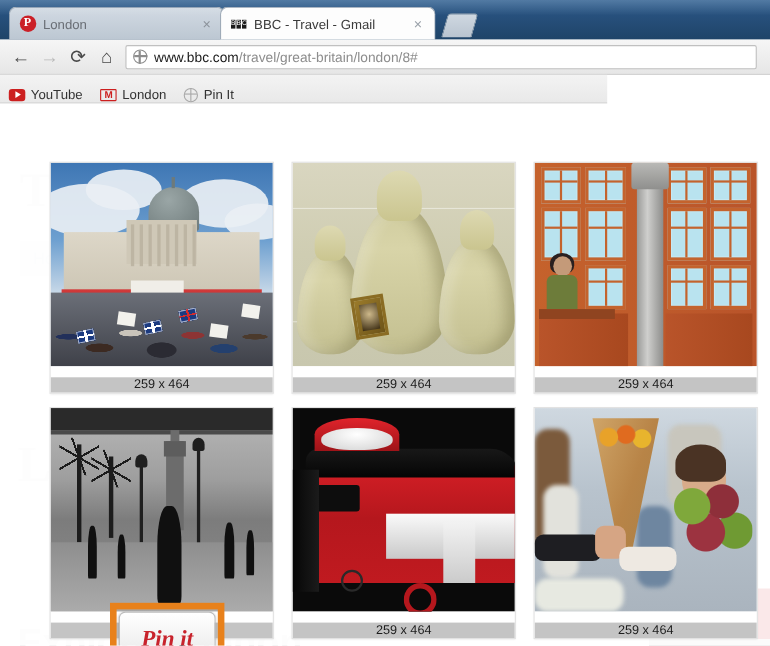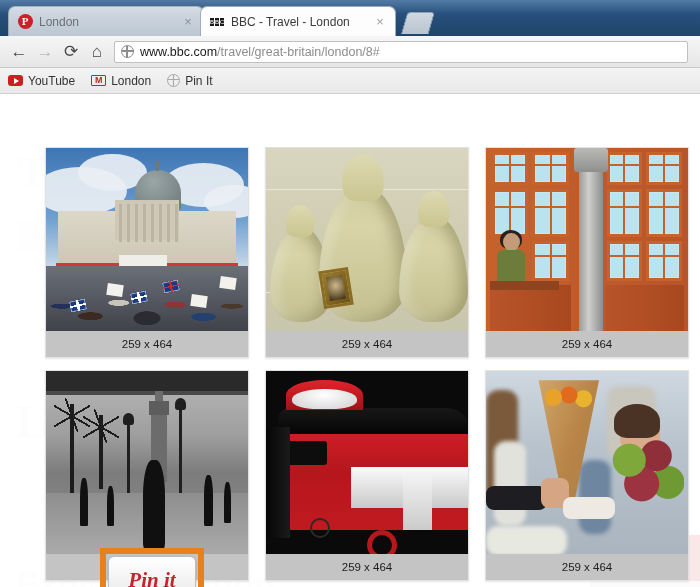--- a/index.html
+++ b/index.html
@@ -89,24 +89,24 @@
     width: 13px; height: 13px; border-radius: 50%;
     border: 1.4px solid #8d8d8d; margin-right: 6px; flex: 0 0 13px;
     position: relative;
   }
   .globe::before{content:"";position:absolute;left:-0.5px;top:4.4px;width:12px;height:1.2px;background:#8d8d8d;}
   .globe::after{content:"";position:absolute;left:4.4px;top:-0.5px;width:1.2px;height:12px;background:#8d8d8d;}
   .url-host { color:#1a1a1a; }
   .url-path { color:#8d8d8d; }
 
   .bookmarks {
-    position:absolute; left:0; top:68px; width:700px; height:26px;
+    position:absolute; left:0; top:68px; width:552px; height:26px;
     background: linear-gradient(to bottom,#f3f3f3,#e9e9e9);
     border-bottom:1px solid #cfcfcf;
-    display:flex; align-items:center; padding: 0 8px; gap: 16px;
+    display:flex; align-items:flex-end; padding: 0 8px; gap: 16px;
   }
   .bm { display:flex; align-items:center; gap:5px; font-size:12px; color:#333; }
   .yt-ic {
     width:15px; height:11px; background:#cc1f1f; border-radius:3px;
     display:flex; align-items:center; justify-content:center;
   }
   .yt-ic::after{content:"";border-left:5px solid #fff;border-top:3px solid transparent;border-bottom:3px solid transparent;margin-left:1px;}
   .gm-ic {
     width:15px; height:11px; border:1.5px solid #cc1f1f; border-radius:1px;
     color:#cc1f1f; font-size:9px; font-weight:bold; line-height:8px; text-align:center;
@@ -183,21 +183,21 @@
     position:absolute;
     background:#fff;
     border:1px solid #e2e2e2;
     box-shadow: 0 1px 2px rgba(0,0,0,.10);
     overflow:hidden;
   }
   .card .thumb {
     position:absolute; left:0; top:0; width:100%; height:185px; overflow:hidden;
   }
   .card .cap {
-    position:absolute; left:0; bottom:0; width:100%; height:26px;
+    position:absolute; left:0; bottom:0; width:100%; height:14px;
     background:#c4c4c4;
     color:#1d1d1d; font-size:11.5px;
     display:flex; align-items:center; justify-content:center;
     font-family:"Liberation Sans", sans-serif;
   }
 
   
   .scene { position:absolute; inset:0; }
 
   
@@ -439,21 +439,21 @@
       <span class="tclose">×</span>
     </div>
     <div class="tab active">
       <span class="favicon">
         <span class="bbc-fav">
             <i>B</i>
             <i>B</i>
             <i>C</i>
           </span>
       </span>
-      <span class="ttl">BBC - Travel - London</span>
+      <span class="ttl">BBC - Travel - Gmail</span>
       <span class="tclose">×</span>
     </div>
     <div class="newtab"></div>
   </div>
 
   <div class="navbar">
     <div class="navbtn">←</div>
     <div class="navbtn dim">→</div>
     <div class="navbtn">⟳</div>
     <div class="navbtn">⌂</div>

